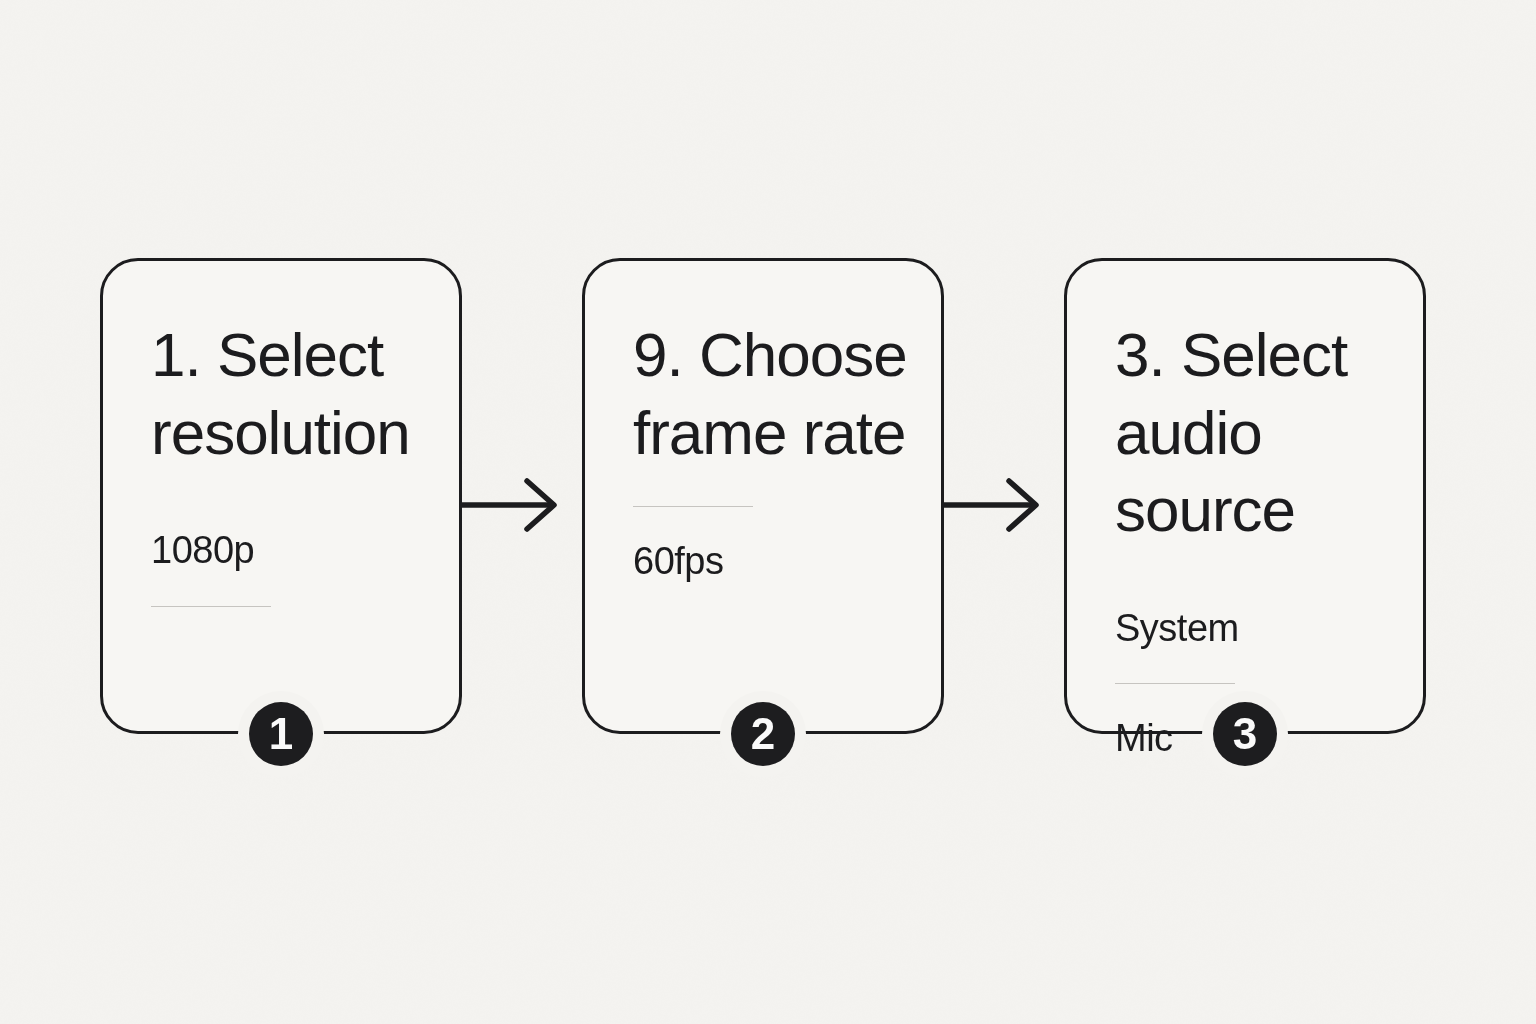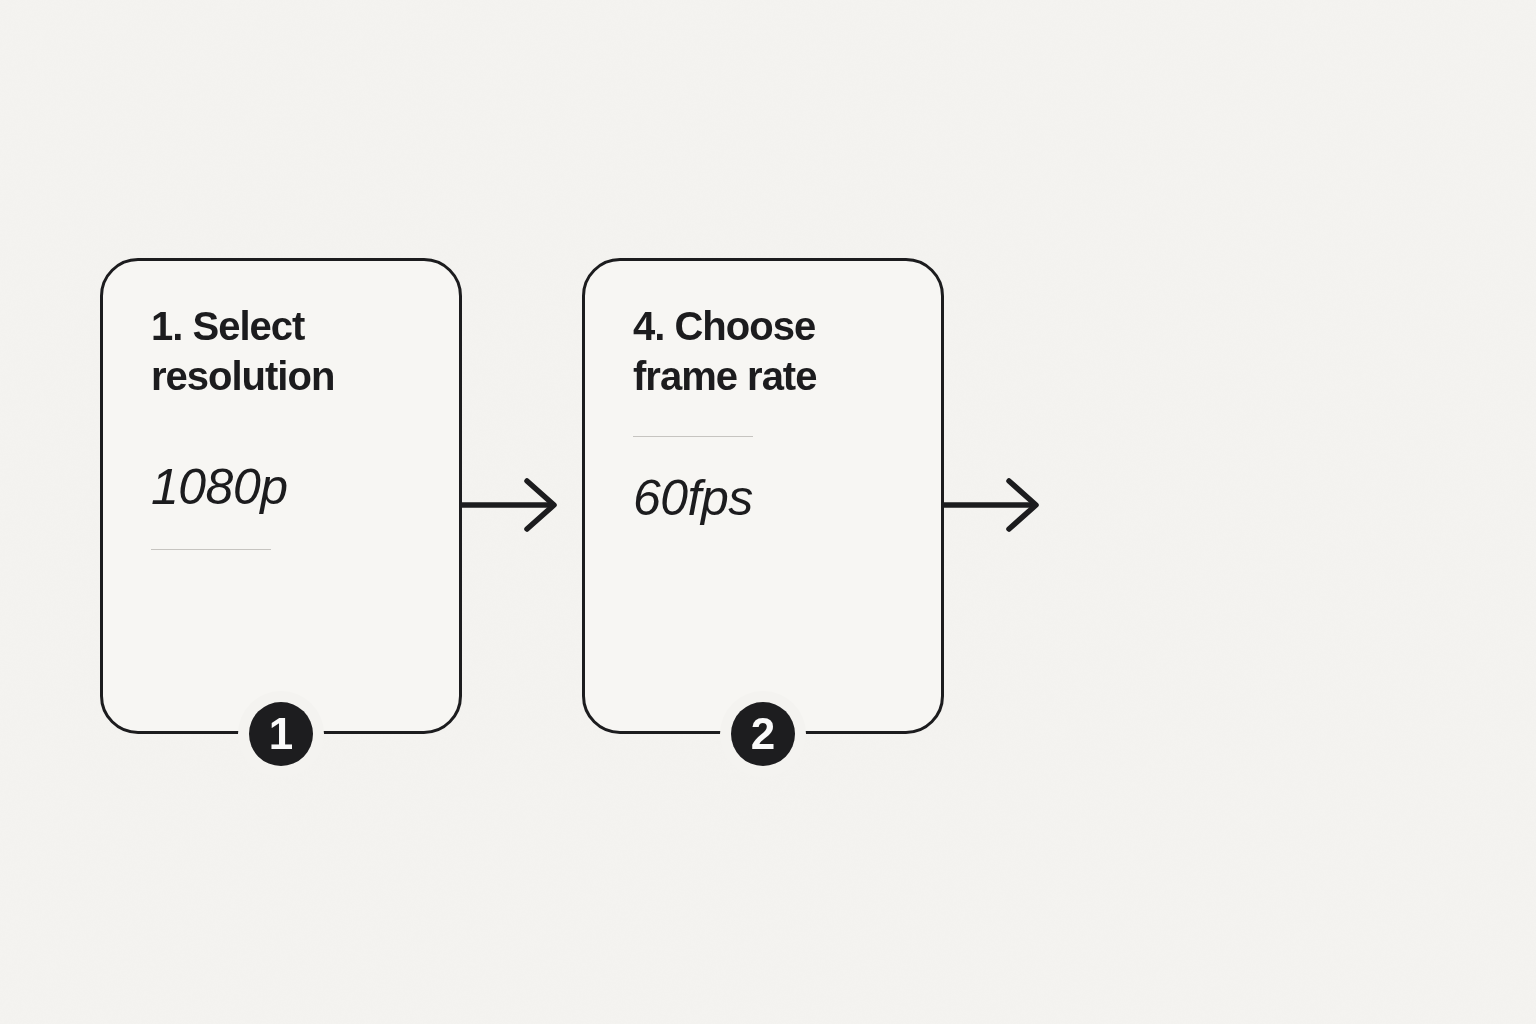--- a/index.html
+++ b/index.html
@@ -33,32 +33,32 @@
   .card{
     width:362px;
     height:476px;
     background:var(--card-bg);
     border:3px solid var(--ink);
     border-radius:38px;
     padding:40px 20px 0 48px;
     position:relative;
   }
   .card-title{
-    font-size:40px;
-    font-weight:700;
+    font-size:62px;
+    font-weight:400;
     line-height:1.25;
     letter-spacing:-1px;
     white-space:pre-line;
+    margin-top:15px;
   }
   .option{
-    font-size:50px;
+    font-size:38px;
     font-weight:400;
     letter-spacing:-0.5px;
     line-height:1.05;
-    font-style:italic;
   }
   .option.first{margin-top:60px;}
   .divider{
     width:120px;
     height:1px;
     background:var(--divider);
     margin:35px 0;
   }
   .badge{
     position:absolute;
@@ -113,28 +113,36 @@
   </div>
 
   <div class="arrow-gap">
     <svg width="120" height="64" viewBox="0 0 120 64" fill="none">
       <path d="M0 32 H90" stroke="#1c1c1e" stroke-width="5.5" stroke-linecap="round"></path>
       <path d="M65 8 L92 32 L65 56" stroke="#1c1c1e" stroke-width="5.5" stroke-linecap="round" stroke-linejoin="round" fill="none"></path>
     </svg>
   </div>
 
   <div class="card">
-    <div class="card-title">4. Choose
+    <div class="card-title">9. Choose
 frame rate</div>
     <div class="divider"></div>
     <div class="option">60fps</div>
     <div class="badge">2</div>
   </div>
 
   <div class="arrow-gap">
     <svg width="120" height="64" viewBox="0 0 120 64" fill="none">
       <path d="M0 32 H90" stroke="#1c1c1e" stroke-width="5.5" stroke-linecap="round"></path>
       <path d="M65 8 L92 32 L65 56" stroke="#1c1c1e" stroke-width="5.5" stroke-linecap="round" stroke-linejoin="round" fill="none"></path>
     </svg>
   </div>
 
+  <div class="card">
+    <div class="card-title">3. Select
+audio source</div>
+    <div class="option first">System</div>
+    <div class="divider"></div>
+    <div class="option">Mic</div>
+    <div class="badge">3</div>
+  </div>
 
 </div>
 
 </body></html>

